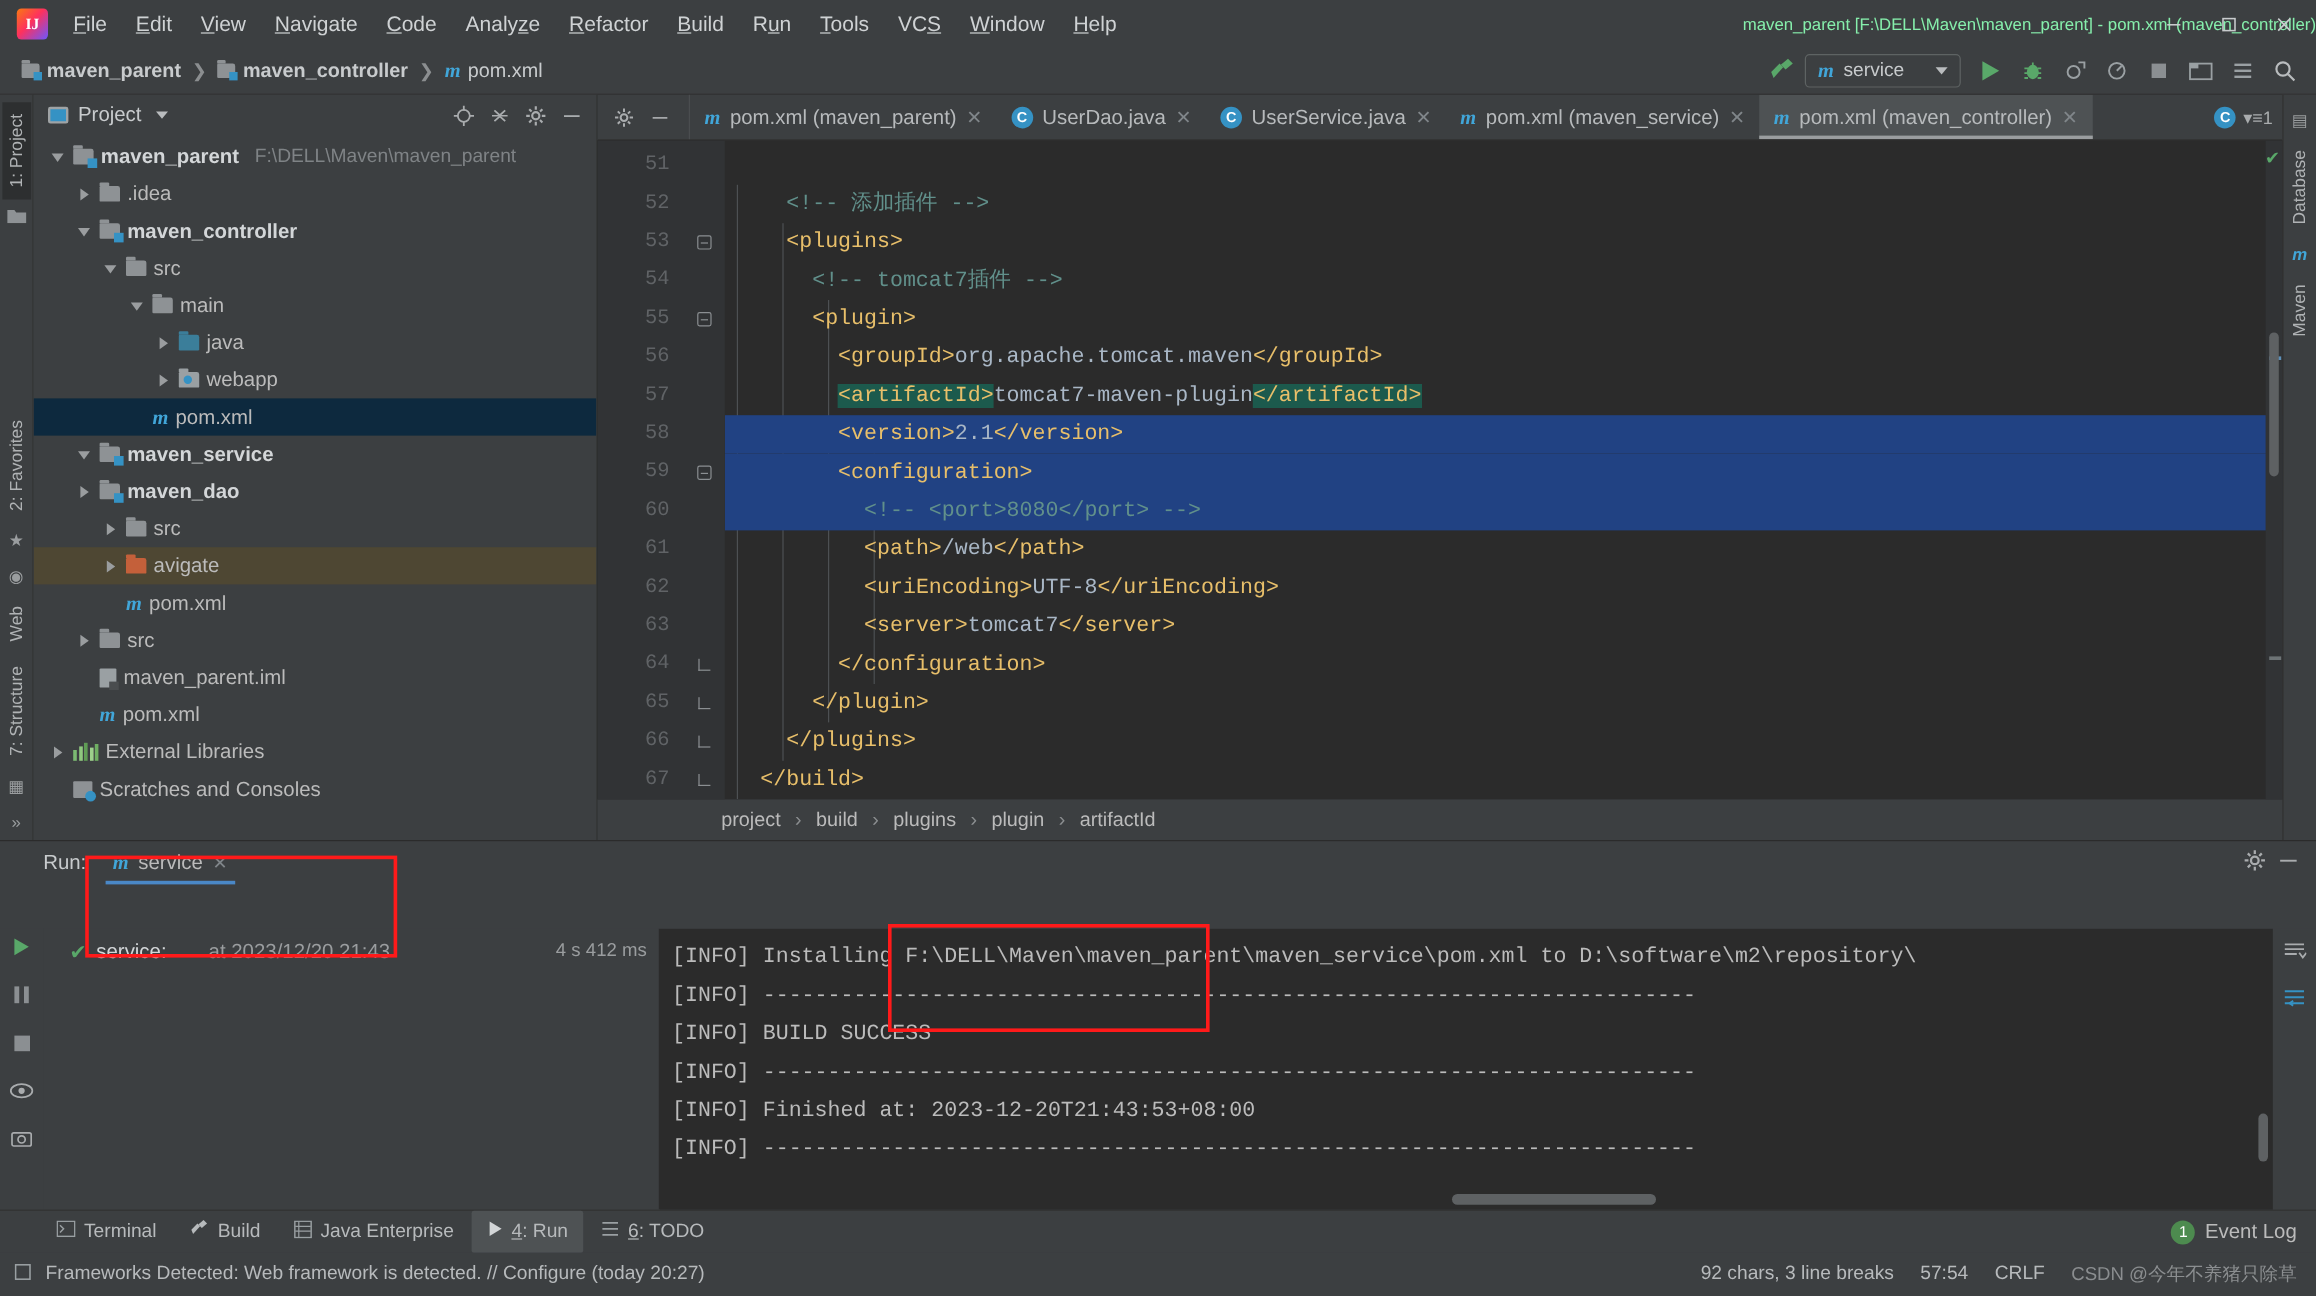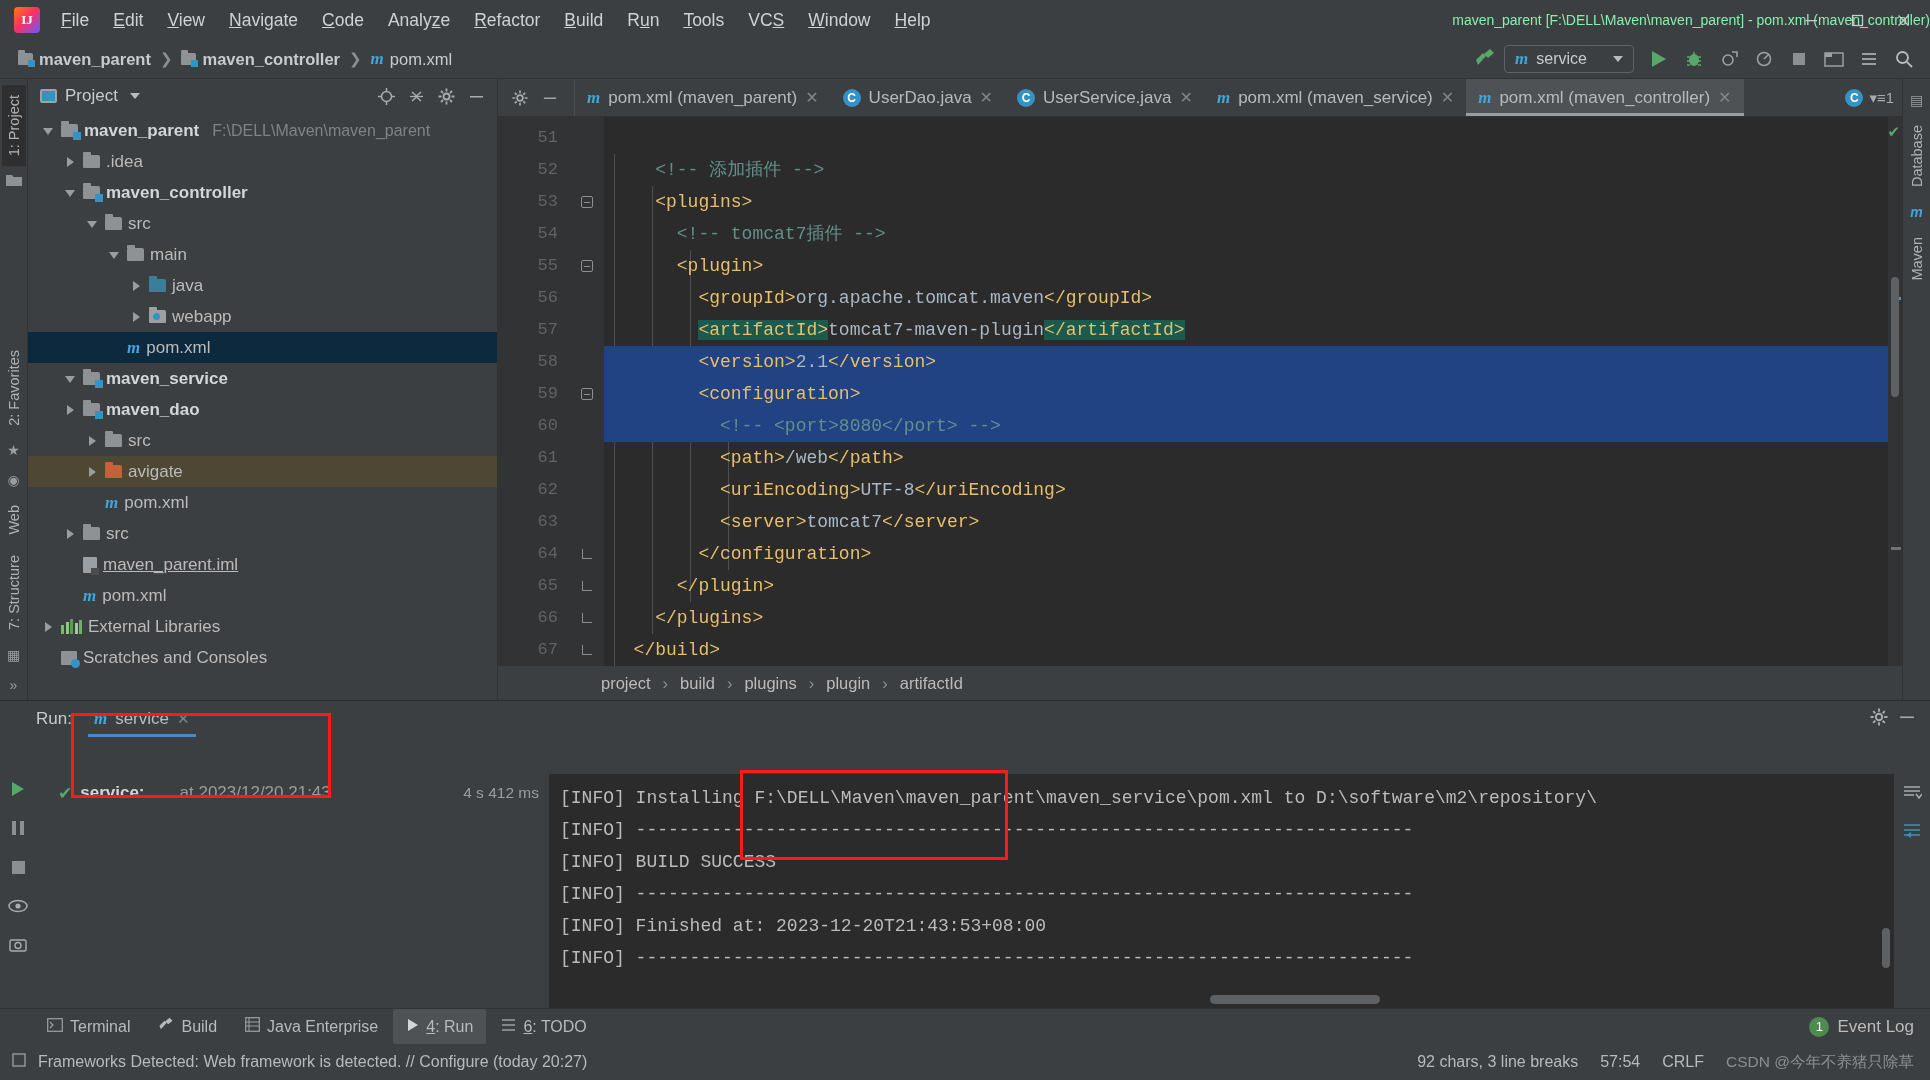--- a/index.html
+++ b/index.html
@@ -142,21 +142,21 @@
   .runtab{ display:flex; align-items:center; gap:8px; padding:0 10px; height:36px; position:relative; font-size:17px;}
   .runtab.active:after{ content:""; position:absolute; left:4px; right:4px; bottom:0; height:3px; background:#4a88c7;}
   .runhead .rt{ margin-left:auto; display:flex; align-items:center; gap:10px; padding-right:14px; }
   .runbody{ flex:1; display:flex; min-height:0; }
   .runleftstrip{ width:36px; flex:0 0 36px; background:#3c3f41; display:flex; flex-direction:column;
                  align-items:center; padding-top:8px; gap:20px;}
   .rsb{ color:#a9acae; font-size:16px; }
   .treepane{ width:514px; flex:0 0 514px; background:#3c3f41; border-right:1px solid #2b2b2b; padding-top:4px;}
   .trow{ height:30px; display:flex; align-items:center; gap:8px; padding:0 10px 0 22px; font-size:17px;}
   .trow .ok{ color:#59a869; font-size:17px; }
-  .trow .nm{ font-weight:bold; color:#d3d6d8; }
+  .trow .nm{ font-weight:normal; color:#d3d6d8; }
   .trow .at{ color:#9a9d9f;margin-left:27px; }
   .trow .dur{ margin-left:auto; color:#9a9d9f; font-size:15.5px;}
   .console{ flex:1; background:#2b2b2b; padding:8px 0 0 10px; position:relative; overflow:hidden;}
   .conline{ height:32px; line-height:32px; white-space:pre; font-family:"Liberation Mono", monospace;
             font-size:18px; color:#bbbbbb; }
   .conscroll{ position:absolute; right:4px; bottom:40px; width:8px; height:40px; background:#5e6163; border-radius:4px;}
   .hscroll{ position:absolute; left:660px; bottom:4px; width:170px; height:9px; background:#5e6163; border-radius:5px;}
   .conright{ width:36px; flex:0 0 36px; background:#3c3f41; display:flex; flex-direction:column;
              align-items:center; padding-top:10px; gap:16px;}
 
@@ -411,21 +411,21 @@
           <div class="node" style="padding-left: 58px;">
             <span class="arrow"></span>
             <span class="micon">m</span>
             <span class="lbl">pom.xml</span>
           </div>
           <div class="node" style="padding-left: 36px;">
             <span class="arrow r"></span>
             <span class="folder"></span>
             <span class="lbl">src</span>
           </div>
-          <div class="node" style="padding-left: 36px; text-decoration: underline;">
+          <div class="node" style="padding-left: 36px;">
             <span class="arrow"></span>
             <span class="iml"></span>
             <span class="lbl">maven_parent.iml</span>
           </div>
           <div class="node" style="padding-left: 36px;">
             <span class="arrow"></span>
             <span class="micon">m</span>
             <span class="lbl">pom.xml</span>
           </div>
           <div class="node" style="padding-left: 14px;">

